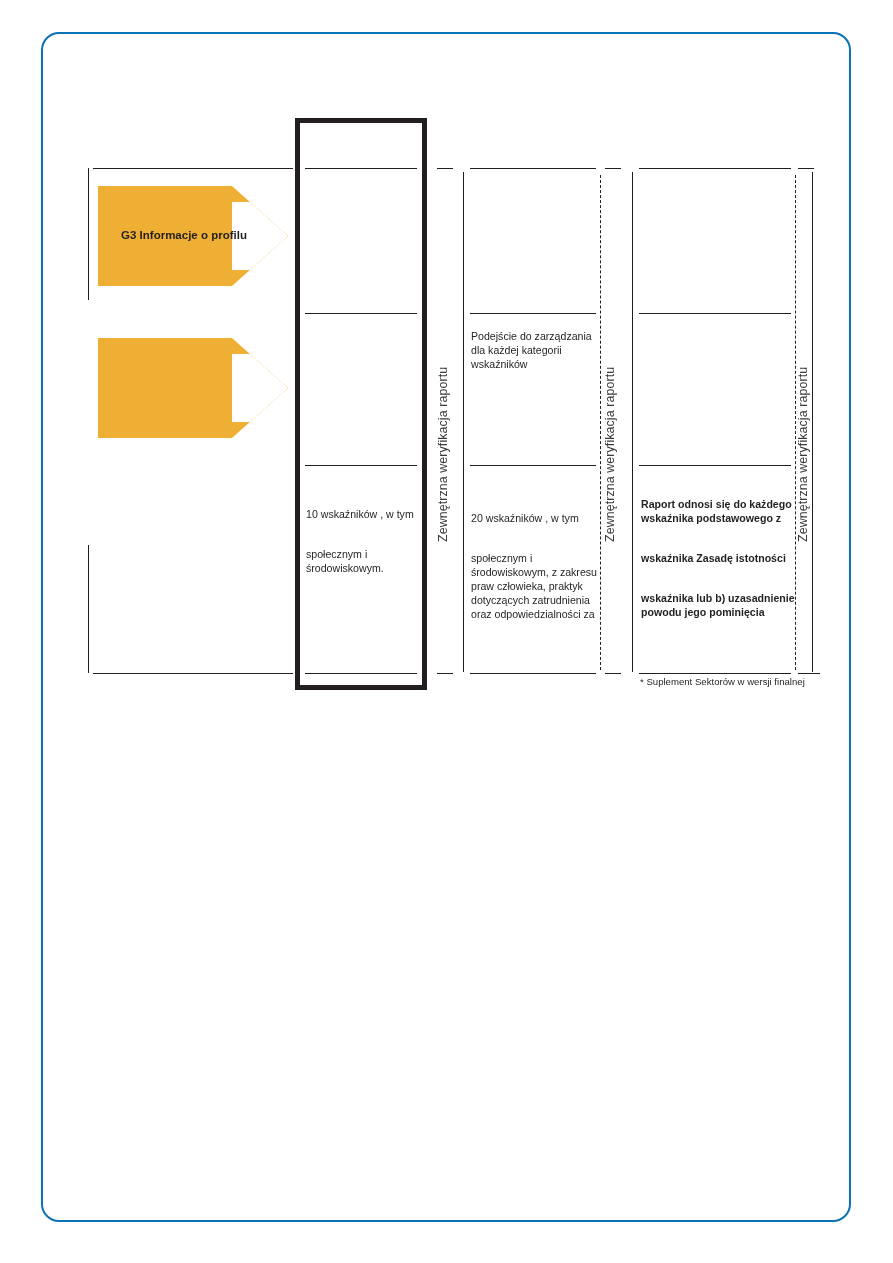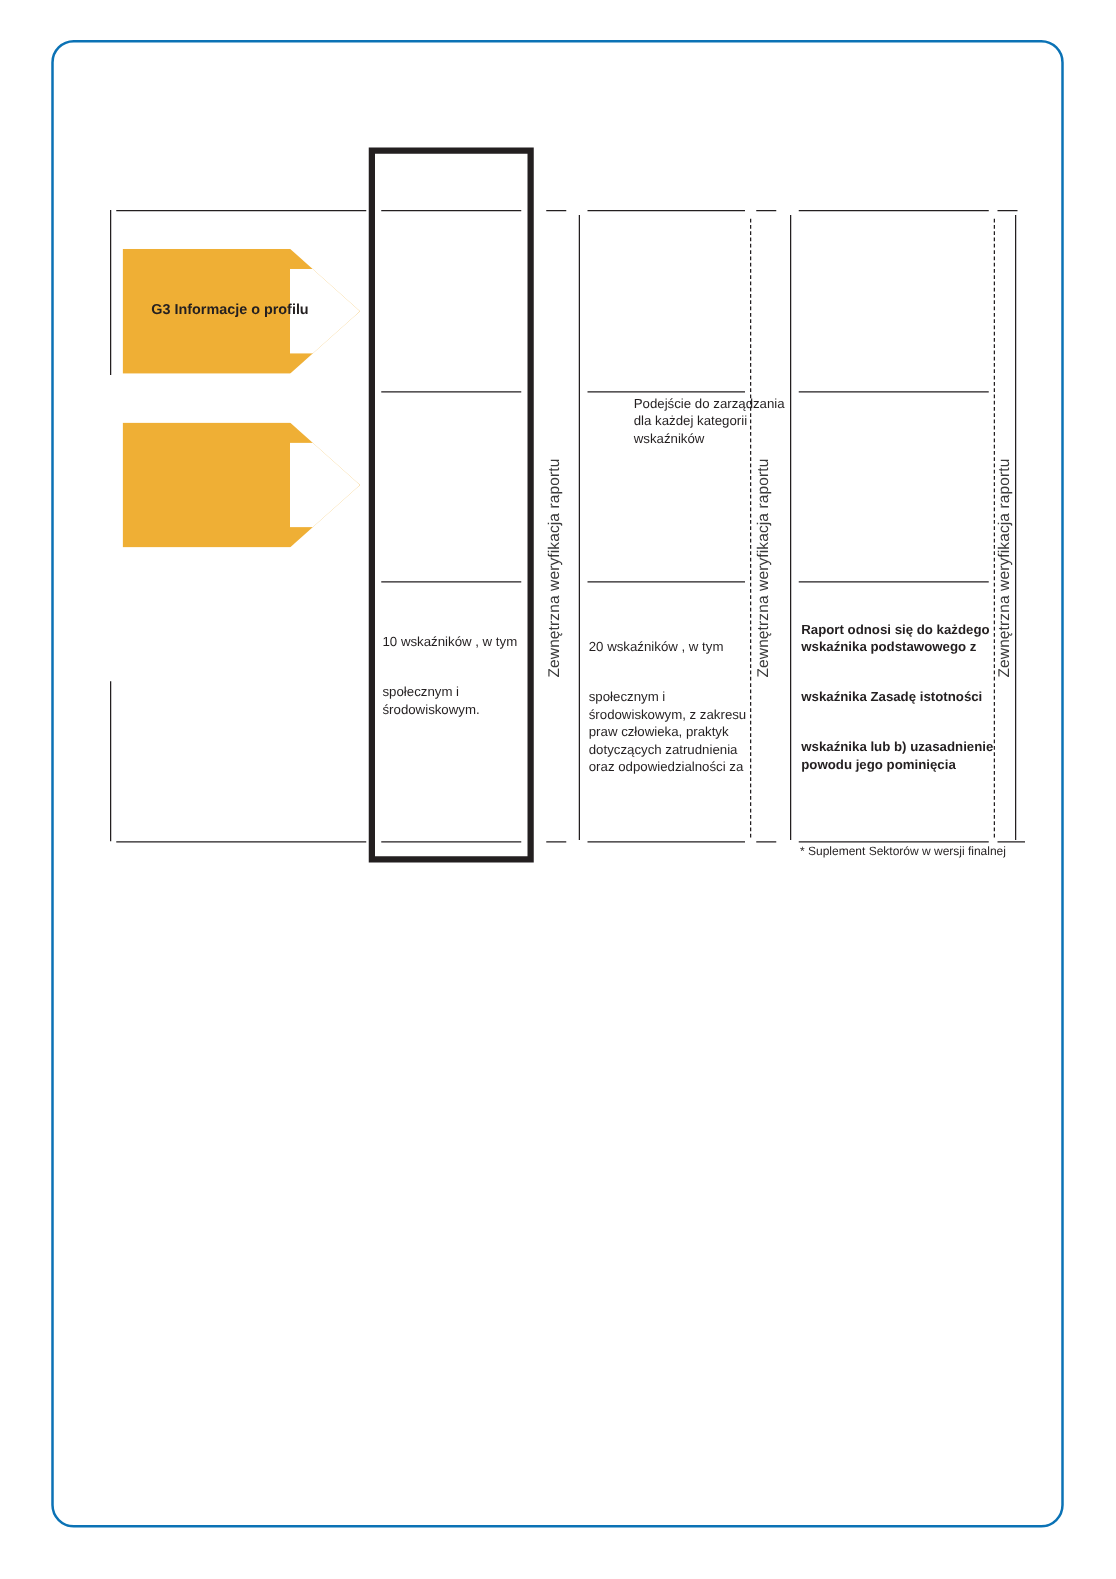--- a/index.html
+++ b/index.html
@@ -29,21 +29,21 @@
     background:#ffffff;
     -webkit-clip-path: polygon(0 0, 22px 0, 56px 34px, 22px 68px, 0 68px);
     clip-path: polygon(0 0, 22px 0, 56px 34px, 22px 68px, 0 68px);
   }
   .arrow .atxt{
     position:relative; z-index:2; width:150px; padding-right:18px;
     box-sizing:border-box; text-align:center;
     font-size:11.5px; line-height:1.35; font-weight:600; color:#231f20;
     white-space:pre-line;
   }
-  #arrow-1{ left:98px; top:199px; }
+  #arrow-1{ left:98px; top:186px; }
   #arrow-2{ left:98px; top:338px; }
   #arrow-3{ left:98px; top:520px; }
 
   
   .hrule{ position:absolute; height:0; border-top:1.3px solid #231f20; }
 
   
   .vrule{ position:absolute; width:0; border-left:1.3px solid #231f20; }
 
   
@@ -134,21 +134,21 @@
     <div class="notch"></div>
   </div>
 
 
   <div class="cell" style="left:306px; top:494px; width:118px;">
     <p>10 wskaźników , w tym</p>
     <p>społecznym i
 środowiskowym.</p>
   </div>
 
-  <div class="cell" style="left:471px; top:303px; width:126px;margin-left:36px;">
+  <div class="cell" style="left:471px; top:316px; width:126px;">
     <p>Podejście do zarządzania
 dla każdej kategorii
 wskaźników</p>
   </div>
 
   <div class="cell" style="left:471px; top:498px; width:132px;">
     <p>20 wskaźników , w tym</p>
     <p>społecznym i
 środowiskowym, z zakresu
 praw człowieka, praktyk

